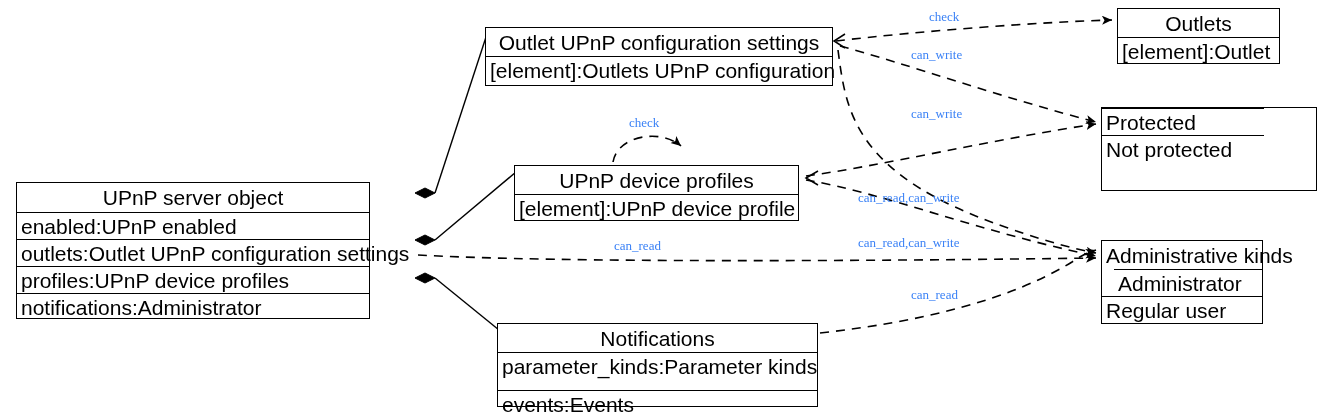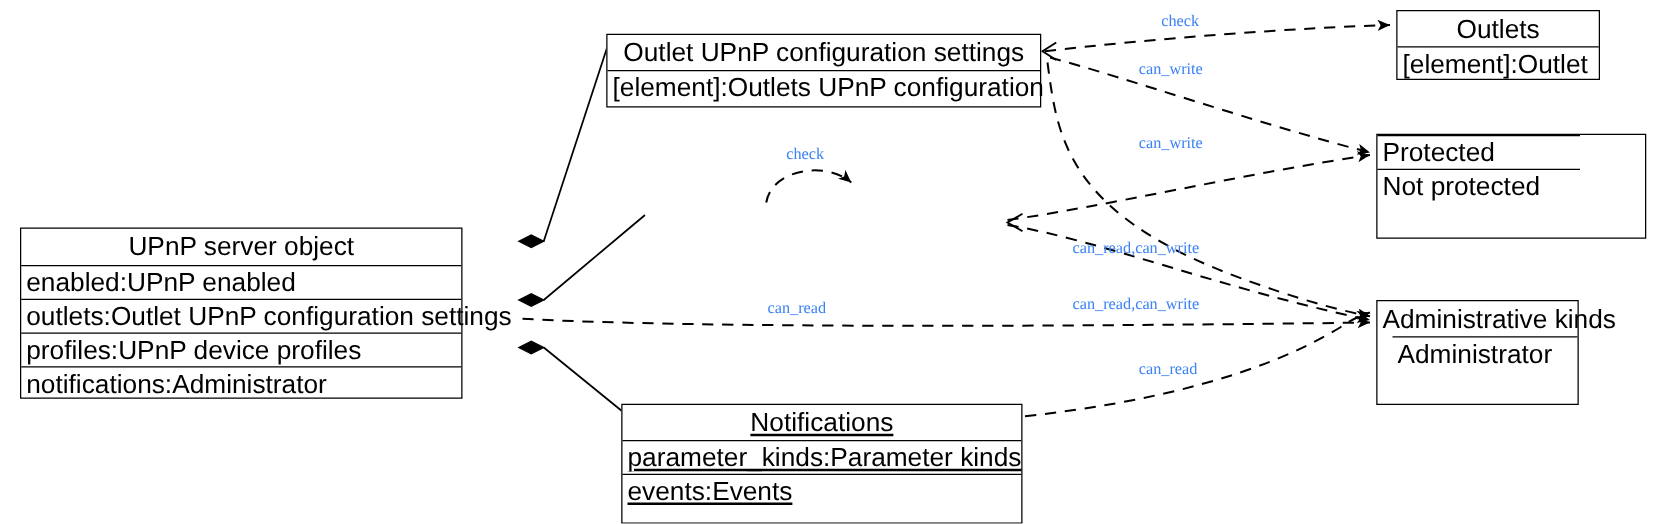--- a/index.html
+++ b/index.html
@@ -122,40 +122,45 @@
     <div class="uml-row attr" style="height:27px;">outlets:Outlet UPnP configuration settings</div>
     <div class="uml-row attr" style="height:27px;">profiles:UPnP device profiles</div>
     <div class="uml-row attr" style="height:27px;">notifications:Administrator</div>
   </div>
 
   <div class="uml-box" style="left:485px; top:27px; width:348px; height:59px;">
     <div class="uml-row title" style="height:28px;">Outlet UPnP configuration settings</div>
     <div class="uml-row attr" style="height:27px;">[element]:Outlets UPnP configuration</div>
   </div>
 
+  <div class="uml-box" style="left:514px; top:165px; width:285px; height:56px;">
+    <div class="uml-row title" style="height:28px;">UPnP device profiles</div>
+    <div class="uml-row attr" style="height:27px;">[element]:UPnP device profile</div>
+  </div>
 
-  <div class="uml-box" style="left:497px; top:323px; width:321px; height:96px;text-decoration:underline;">
+  <div class="uml-box" style="left:497px; top:323px; width:321px; height:84px;">
     <div class="uml-row title" style="height:28px;">Notifications</div>
     <div class="uml-row attr" style="height:27px;">parameter_kinds:Parameter kinds</div>
-    <div class="uml-row attr" style="height:27px;">events:Events</div>
+    <div class="uml-row attr" style="height:27px;margin-top:11px;">events:Events</div>
   </div>
 
   <div class="uml-box" style="left:1117px; top:8px; width:163px; height:56px;">
     <div class="uml-row title" style="height:28px;">Outlets</div>
     <div class="uml-row attr" style="height:27px;">[element]:Outlet</div>
   </div>
 
   <div class="uml-box leftalign" style="left:1101px; top:107px; width:216px; height:84px;">
     <div class="uml-row attr" style="height:27px; width:162px;">Protected</div>
     <div class="uml-row attr" style="height:27px; width:162px;">Not protected</div>
   </div>
 
   <div class="uml-box leftalign" style="left:1101px; top:240px; width:162px; height:84px;">
     <div class="uml-row title" style="height:28px;">Administrative kinds</div>
     <div class="uml-row attr" style="height:27px;margin-left:12px;">Administrator</div>
+    <div class="uml-row attr" style="height:27px;">Regular user</div>
   </div>
 
   <div class="edge-label" style="left:929px; top:10px;">check</div>
 
   <div class="edge-label" style="left:911px; top:48px;">can_write</div>
 
   <div class="edge-label" style="left:911px; top:107px;">can_write</div>
 
   <div class="edge-label" style="left:629px; top:116px;">check</div>
 

